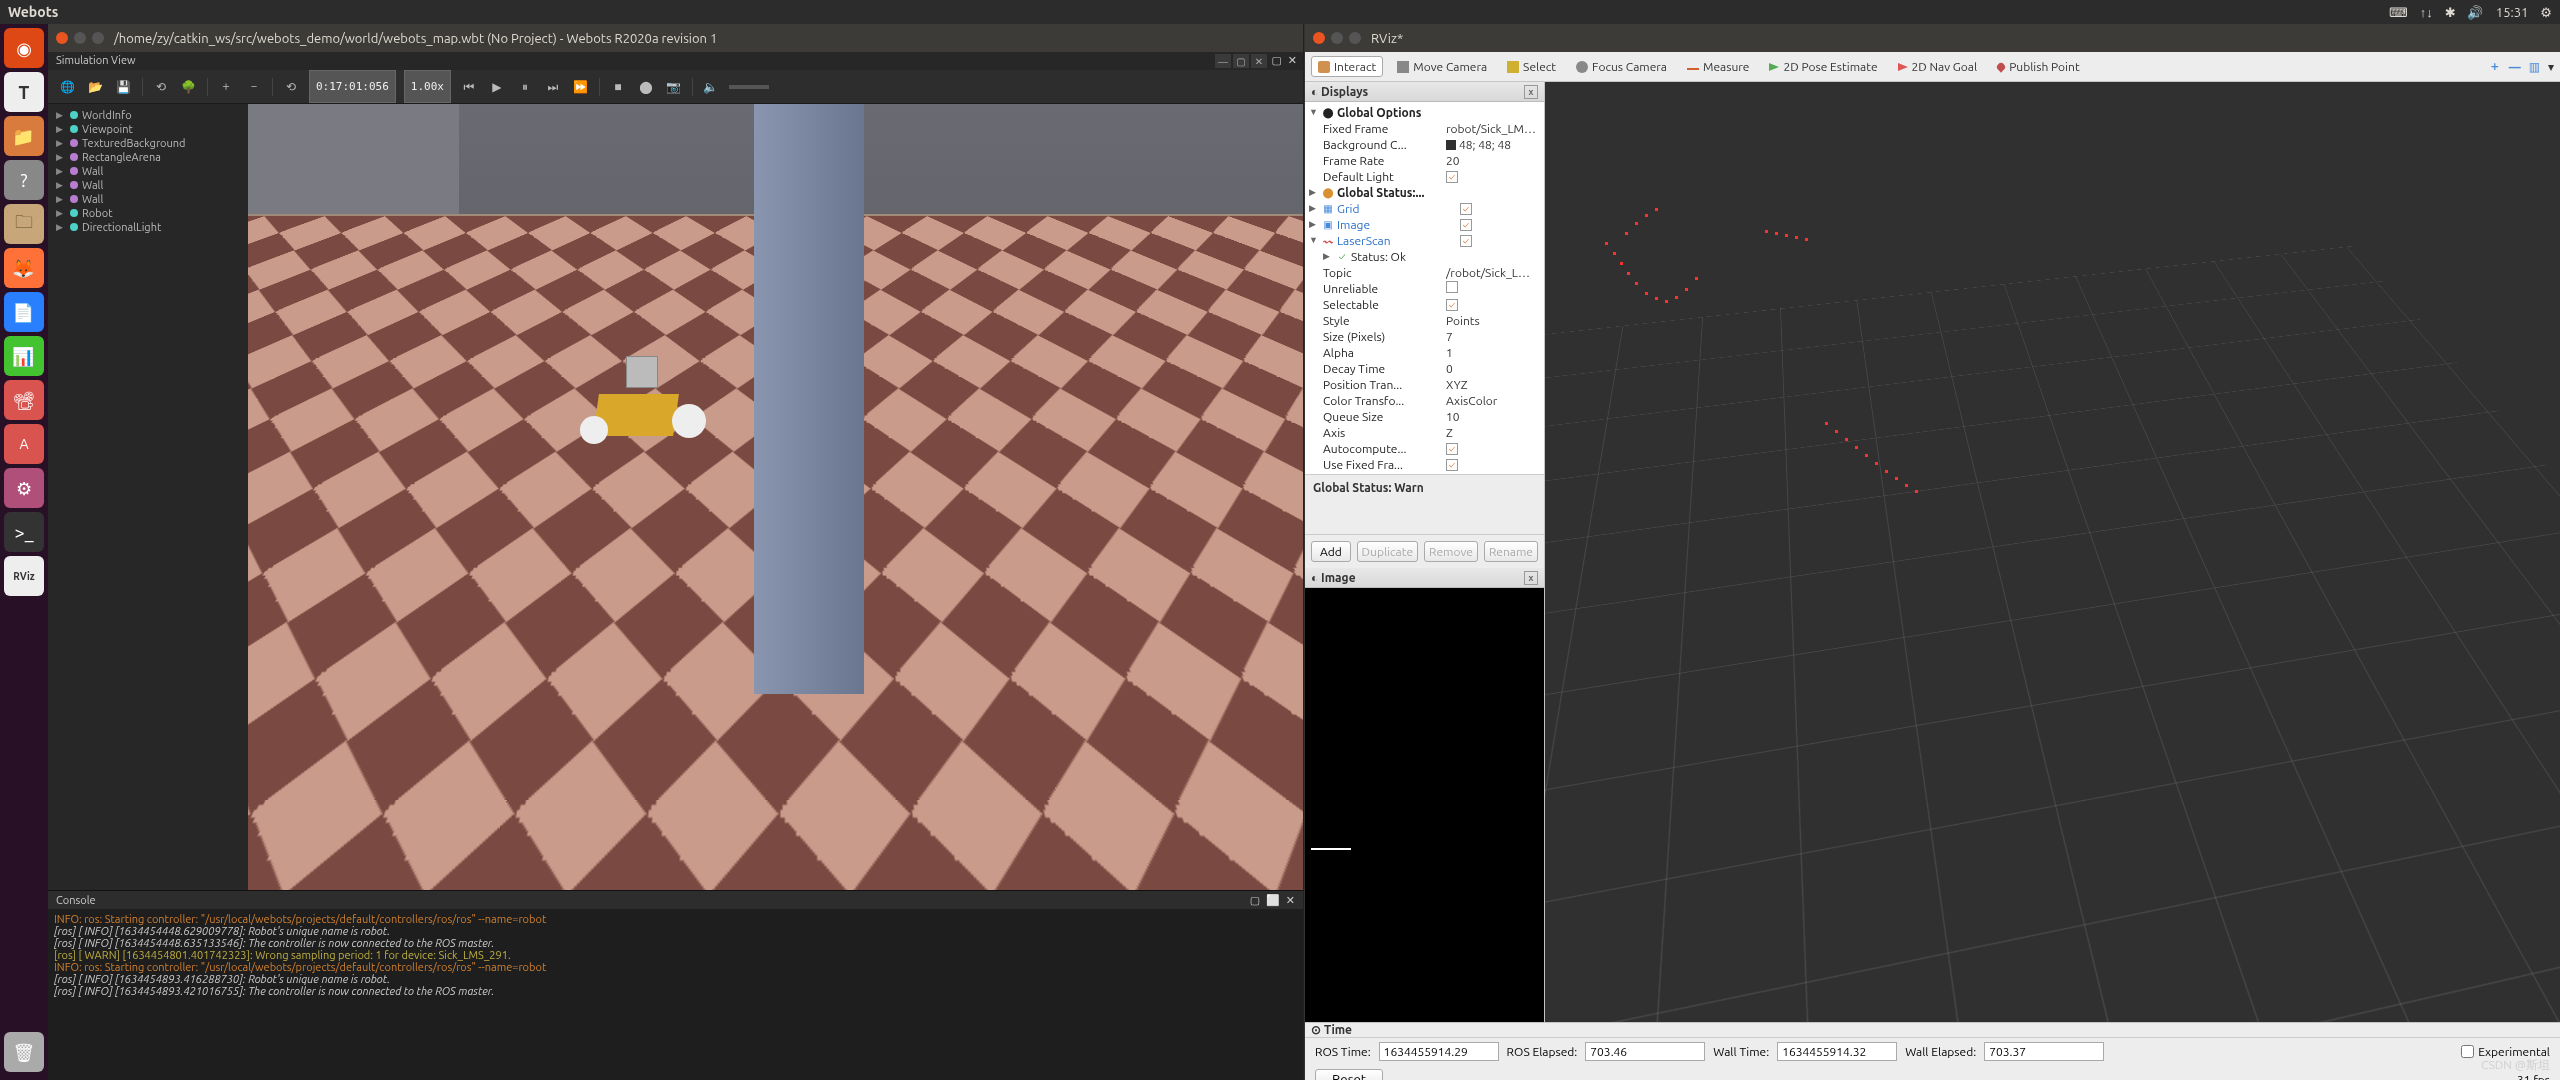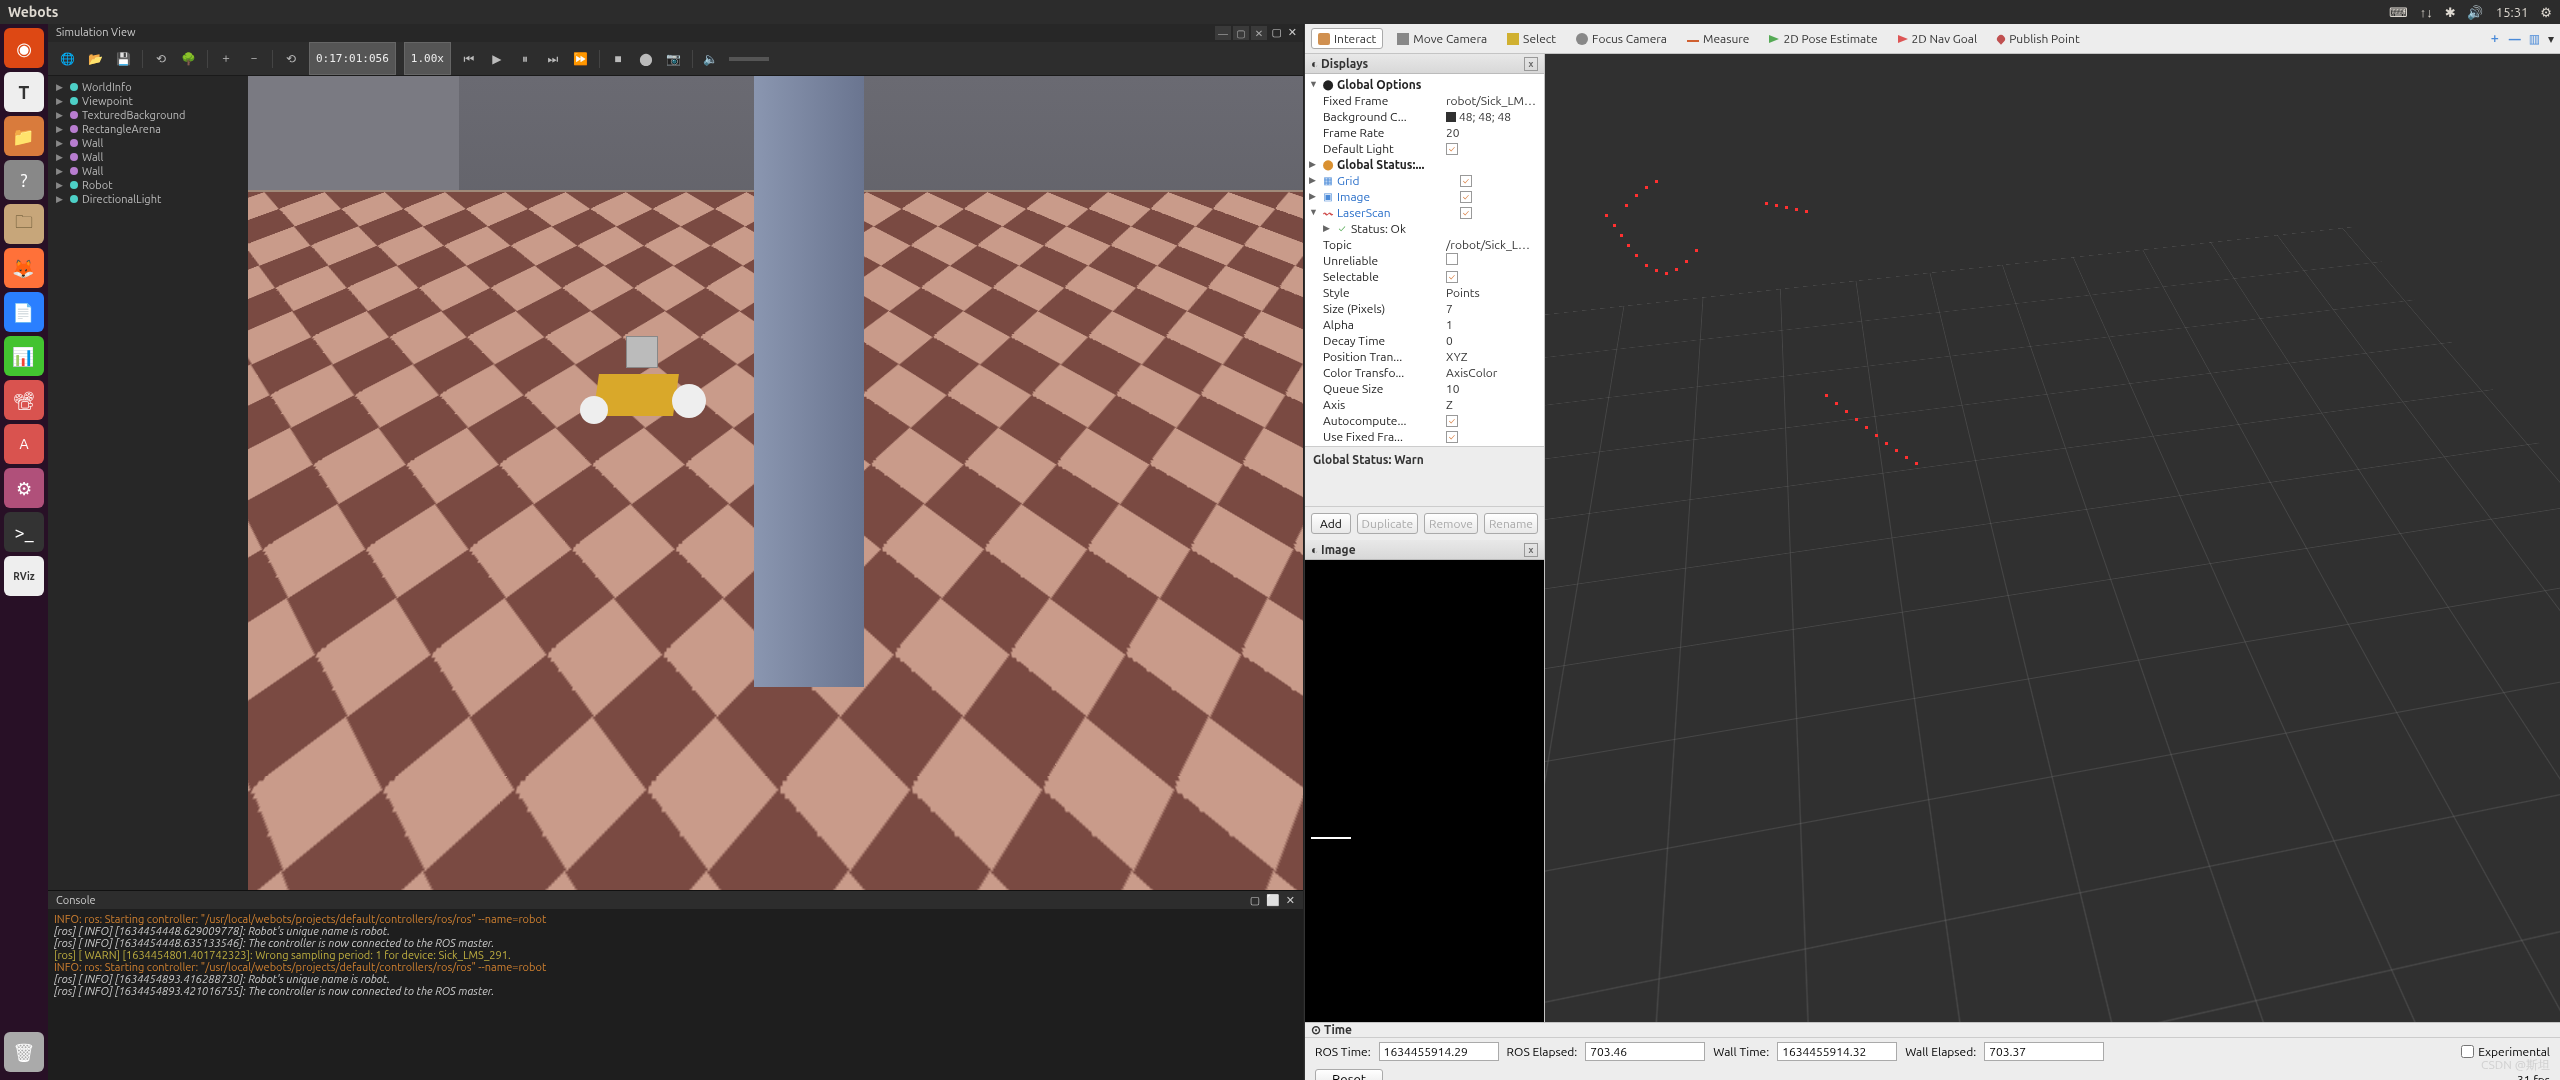--- a/index.html
+++ b/index.html
@@ -193,20 +193,28 @@
   <div class="launcher-item li-anki">A</div>
   <div class="launcher-item li-gear">⚙</div>
   <div class="launcher-item li-term">&gt;_</div>
   <div class="launcher-item li-rviz">RViz</div>
   <div class="launcher-item li-trash">🗑</div>
 </div>
 
 <div class="windows">
 
   <div class="webots-window">
+    <div class="window-titlebar">
+      <div class="dots">
+        <div class="dot close"></div>
+        <div class="dot min"></div>
+        <div class="dot max"></div>
+      </div>
+      <span>/home/zy/catkin_ws/src/webots_demo/world/webots_map.wbt (No Project) - Webots R2020a revision 1</span>
+    </div>
     <div class="webots-body">
       <div class="webots-inner">
         <span class="simview-label">Simulation View</span>
         <div class="webots-min-controls">
           <span>—</span>
           <span>▢</span>
           <span>✕</span>
         </div>
         <div class="pane-controls-top">
           <span>▢</span>
@@ -323,20 +331,28 @@
                 <div class="line c-white">[ros] [ INFO] [1634454893.416288730]: Robot's unique name is robot.</div>
                 <div class="line c-white">[ros] [ INFO] [1634454893.421016755]: The controller is now connected to the ROS master.</div>
               </div>
           </div>
         </div>
       </div>
     </div>
   </div>
 
   <div class="rviz-window">
+    <div class="window-titlebar">
+      <div class="dots">
+        <div class="dot close"></div>
+        <div class="dot min"></div>
+        <div class="dot max"></div>
+      </div>
+      <span>RViz*</span>
+    </div>
 
     <div class="rviz-toolbar">
       <div class="rviz-tool active">
           <span class="tool-ico ico-hand"></span>
           <span>Interact</span>
         </div>
       <div class="rviz-tool">
           <span class="tool-ico ico-cam"></span>
           <span>Move Camera</span>
         </div>

